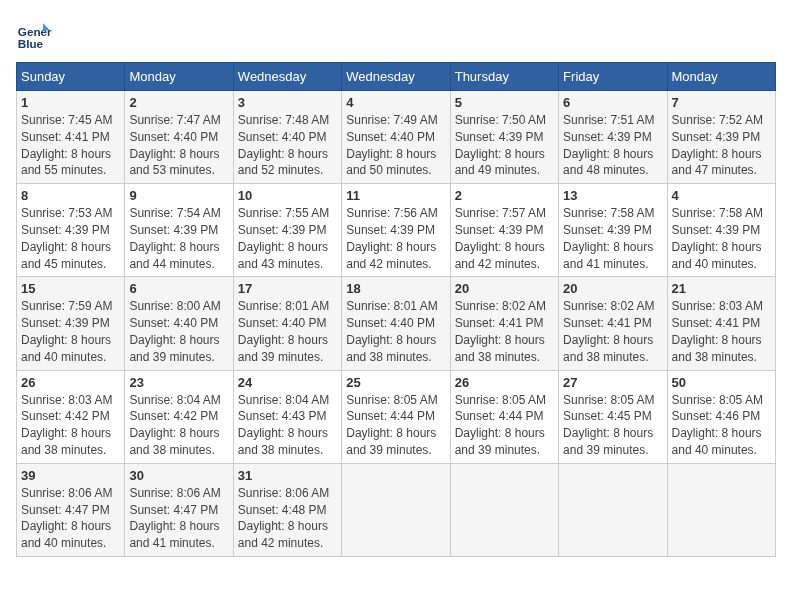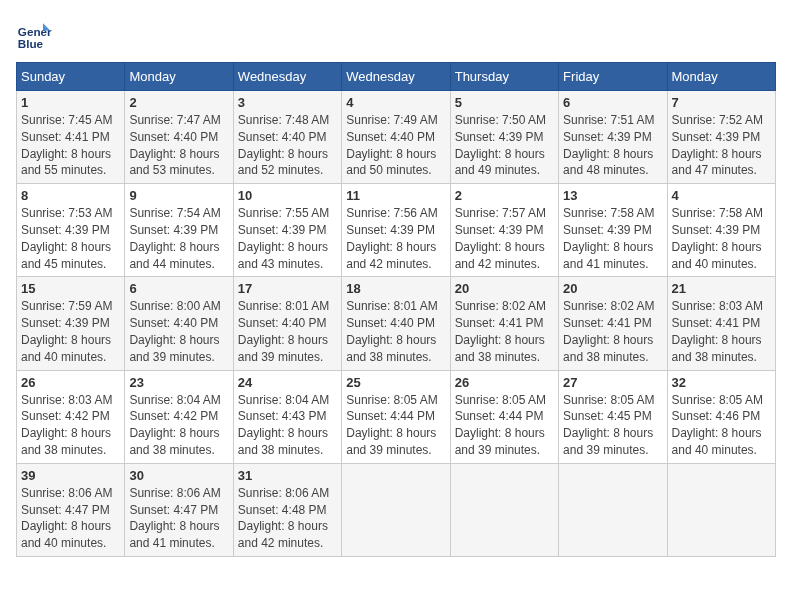--- a/index.html
+++ b/index.html
@@ -166,21 +166,21 @@
         <td><span class="day-num">23</span>
         <span class="day-detail">Sunrise: 8:04 AM<br>Sunset: 4:42 PM<br>Daylight: 8 hours and 38 minutes.</span></td>
         <td><span class="day-num">24</span>
         <span class="day-detail">Sunrise: 8:04 AM<br>Sunset: 4:43 PM<br>Daylight: 8 hours and 38 minutes.</span></td>
         <td><span class="day-num">25</span>
         <span class="day-detail">Sunrise: 8:05 AM<br>Sunset: 4:44 PM<br>Daylight: 8 hours and 39 minutes.</span></td>
         <td><span class="day-num">26</span>
         <span class="day-detail">Sunrise: 8:05 AM<br>Sunset: 4:44 PM<br>Daylight: 8 hours and 39 minutes.</span></td>
         <td><span class="day-num">27</span>
         <span class="day-detail">Sunrise: 8:05 AM<br>Sunset: 4:45 PM<br>Daylight: 8 hours and 39 minutes.</span></td>
-        <td><span class="day-num">32</span>
+        <td><span class="day-num">50</span>
         <span class="day-detail">Sunrise: 8:05 AM<br>Sunset: 4:46 PM<br>Daylight: 8 hours and 40 minutes.</span></td>
       </tr>
       <tr>
         <td><span class="day-num">39</span>
         <span class="day-detail">Sunrise: 8:06 AM<br>Sunset: 4:47 PM<br>Daylight: 8 hours and 40 minutes.</span></td>
         <td><span class="day-num">30</span>
         <span class="day-detail">Sunrise: 8:06 AM<br>Sunset: 4:47 PM<br>Daylight: 8 hours and 41 minutes.</span></td>
         <td><span class="day-num">31</span>
         <span class="day-detail">Sunrise: 8:06 AM<br>Sunset: 4:48 PM<br>Daylight: 8 hours and 42 minutes.</span></td>
         <td class="empty-cell"></td>

